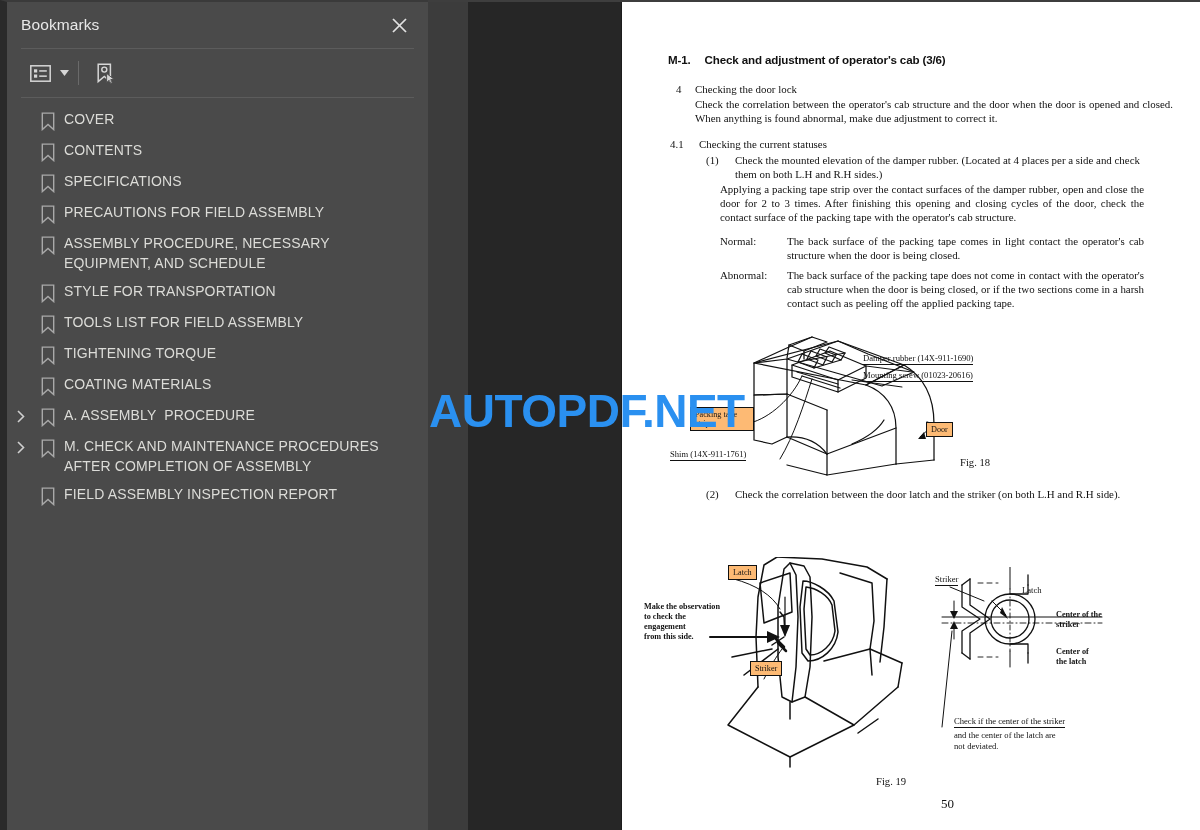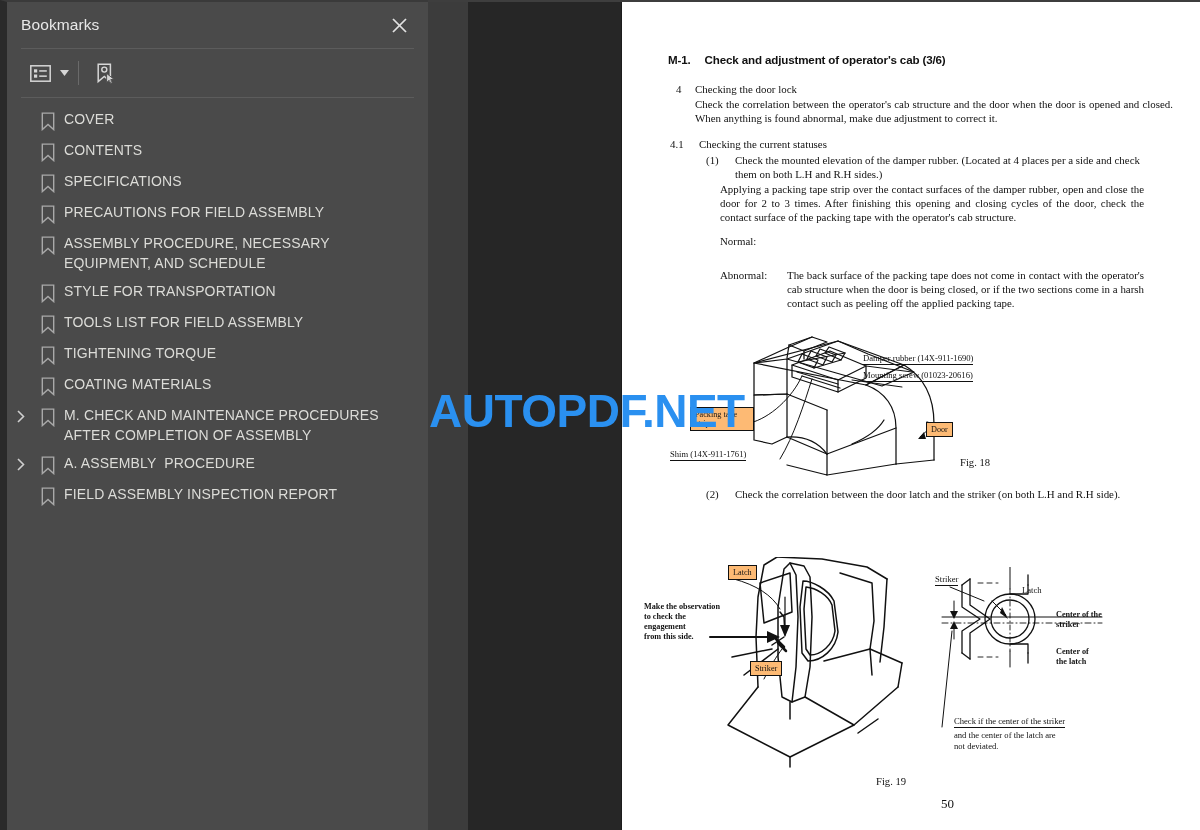--- a/index.html
+++ b/index.html
@@ -365,35 +365,35 @@
         <span class="bm-twisty">
           <svg width="8" height="13" viewBox="0 0 8 13">
               <polyline points="1,1 6.5,6.5 1,12" fill="none" stroke="#cfcfcf" stroke-width="1.6"></polyline>
             </svg>
         </span>
         <span class="bm-icon">
           <svg width="14" height="19" viewBox="0 0 14 19">
               <path d="M1.3 1.1 H12.7 V17.6 L7 12.5 L1.3 17.6 Z" fill="none" stroke="#a9a9a9" stroke-width="1.4"></path>
             </svg>
         </span>
+        <span class="bm-label">A. ASSEMBLY  PROCEDURE</span>
+      </div>
+
+      <div class="bm-row">
+        <span class="bm-twisty">
+          <svg width="8" height="13" viewBox="0 0 8 13">
+              <polyline points="1,1 6.5,6.5 1,12" fill="none" stroke="#cfcfcf" stroke-width="1.6"></polyline>
+            </svg>
+        </span>
+        <span class="bm-icon">
+          <svg width="14" height="19" viewBox="0 0 14 19">
+              <path d="M1.3 1.1 H12.7 V17.6 L7 12.5 L1.3 17.6 Z" fill="none" stroke="#a9a9a9" stroke-width="1.4"></path>
+            </svg>
+        </span>
         <span class="bm-label">M. CHECK AND MAINTENANCE PROCEDURES AFTER COMPLETION OF ASSEMBLY</span>
-      </div>
-
-      <div class="bm-row">
-        <span class="bm-twisty">
-          <svg width="8" height="13" viewBox="0 0 8 13">
-              <polyline points="1,1 6.5,6.5 1,12" fill="none" stroke="#cfcfcf" stroke-width="1.6"></polyline>
-            </svg>
-        </span>
-        <span class="bm-icon">
-          <svg width="14" height="19" viewBox="0 0 14 19">
-              <path d="M1.3 1.1 H12.7 V17.6 L7 12.5 L1.3 17.6 Z" fill="none" stroke="#a9a9a9" stroke-width="1.4"></path>
-            </svg>
-        </span>
-        <span class="bm-label">A. ASSEMBLY  PROCEDURE</span>
       </div>
 
       <div class="bm-row">
         <span class="bm-twisty empty">
           <svg width="8" height="13" viewBox="0 0 8 13">
               <polyline points="1,1 6.5,6.5 1,12" fill="none" stroke="#cfcfcf" stroke-width="1.6"></polyline>
             </svg>
         </span>
         <span class="bm-icon">
           <svg width="14" height="19" viewBox="0 0 14 19">
@@ -422,20 +422,21 @@
       <div class="blk just" style="left:73px; top:95px; width:478px;">Check the correlation between the operator's cab structure and the door when the door is opened and closed.   When anything is found abnormal, make due adjustment to correct it.</div>
 
       <div class="num-col" style="left:48px; top:135px;">4.1</div>
       <div class="blk" style="left:77px; top:135px; width:470px;">Checking the current statuses</div>
 
       <div class="num-col" style="left:84px; top:151px;">(1)</div>
       <div class="blk" style="left:113px; top:151px; width:408px;">Check the mounted elevation of the damper rubber. (Located at 4 places per a side and check them on both L.H and R.H sides.)</div>
       <div class="blk just" style="left:98px; top:180px; width:424px;">Applying a packing tape strip over the contact surfaces of the damper rubber, open and close the door for 2 to 3 times.   After finishing this opening and closing cycles of the door, check the contact surface of the packing tape with the operator's cab structure.</div>
 
       <div class="blk" style="left:98px; top:232px;">Normal:</div>
+      <div class="blk just" style="left:165px; top:232px; width:357px;">The back surface of the packing tape comes in light contact the operator's cab structure when the door is being closed.</div>
 
       <div class="blk" style="left:98px; top:266px;">Abnormal:</div>
       <div class="blk just" style="left:165px; top:266px; width:357px;">The back surface of the packing tape does not come in contact with the operator's cab structure when the door is being closed, or if the two sections come in a harsh contact such as peeling off the applied packing tape.</div>
 
       <svg class="fig-svg" style="left:30px; top:330px;" width="540" height="150" viewBox="0 0 540 150">
         <g fill="none" stroke="#111" stroke-width="1.25" stroke-linejoin="round" stroke-linecap="round">
 
           <path d="M137 13 L160 5 L175 10 L152 19 Z"></path>
           <path d="M137 13 L135 26"></path>
           <path d="M152 19 L152 27"></path>

